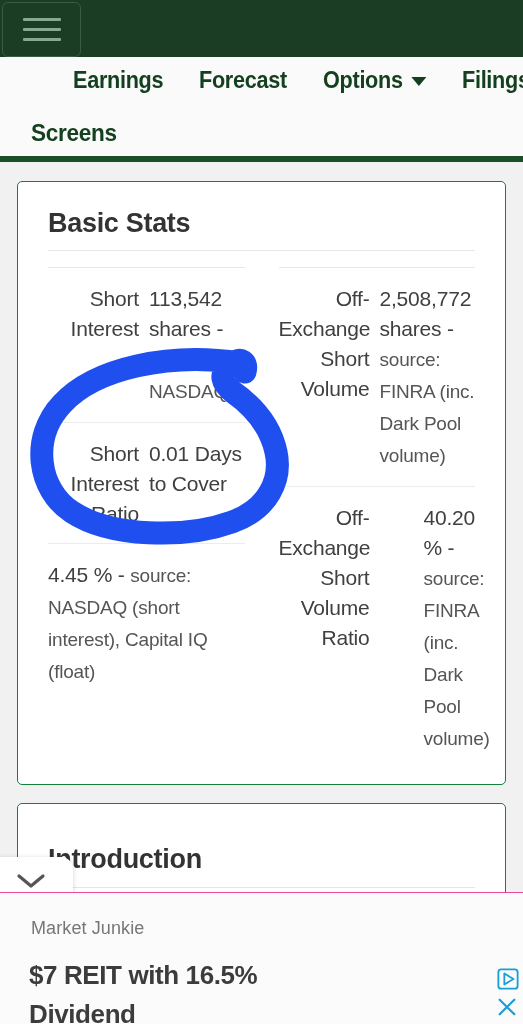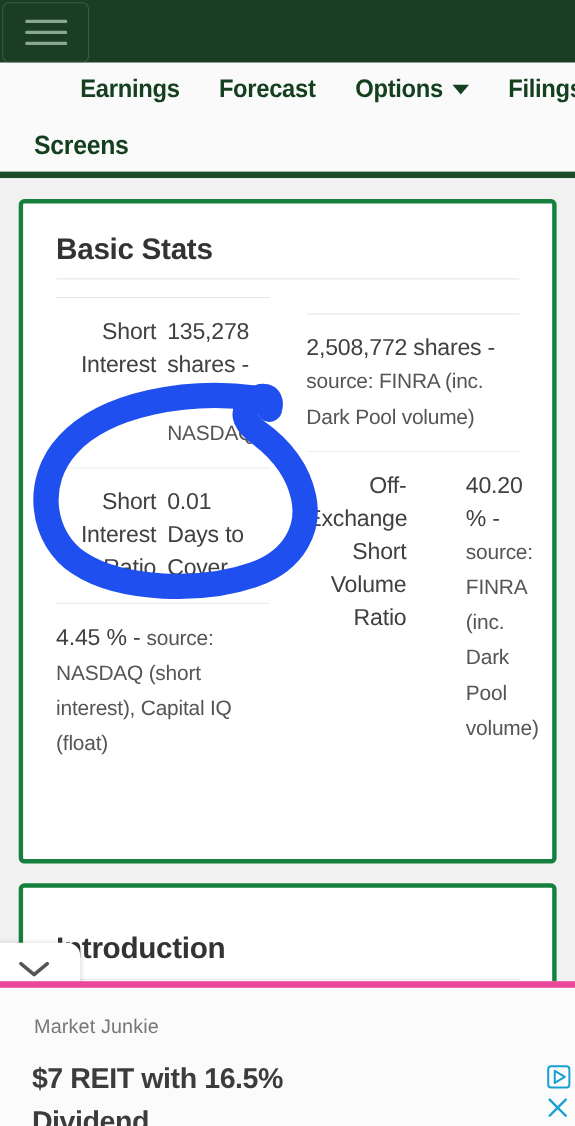--- a/index.html
+++ b/index.html
@@ -128,21 +128,21 @@
     width: 523px;
     bottom: 0;
     background: #f1f1f1;
   }
 
   .card {
     position: absolute;
     left: 17px;
     width: 489px;
     background: #ffffff;
-    border: 4px solid #15803d;
+    border: 1px solid #15803d;
     border-radius: 5px;
   }
 
   .card-basic { top: 19px; height: 604px; }
 
   .card-title {
     font-size: 27px;
     font-weight: 700;
     color: #333333;
     padding: 26px 0 0 30px;
@@ -152,21 +152,20 @@
   .title-rule {
     margin: 11px 30px 0 30px;
     height: 1px;
     background: #e6e6e6;
   }
 
   
   .grid {
     display: flex;
     padding: 0 30px;
-    align-items: center;
   }
   .col {
     width: 50%;
   }
   .col-left  { padding-right: 17px; }
   .col-right { padding-left: 17px; }
 
   .col-rule {
     height: 1px;
     background: #e6e6e6;
@@ -250,21 +249,21 @@
     z-index: 8;
   }
 
   
   .ad {
     position: absolute;
     left: 0; bottom: 0;
     width: 523px;
     height: 132px;
     background: #fbfbfb;
-    border-top: 6px solid #ec4899;
+    border-top: 1px solid #ec4899;
     z-index: 10;
   }
   .ad-adv {
     position: absolute;
     left: 31px; top: 25px;
     font-size: 18px;
     color: #777777;
     letter-spacing: 0.1px;
   }
   .ad-headline {
@@ -350,21 +349,21 @@
     <div class="title-rule"></div>
 
     <div class="grid">
 
       <div class="col col-left">
         <div class="col-rule"></div>
 
         <div class="stat">
           <div class="stat-label">Short Interest</div>
           <div class="stat-value">
-            <span>135,278 shares - </span><span class="src">source: NASDAQ</span>
+            <span>113,542 shares - </span><span class="src">source: NASDAQ</span>
           </div>
         </div>
 
         <div class="stat">
           <div class="stat-label">Short Interest Ratio</div>
           <div class="stat-value">
             <span>0.01 Days to Cover</span><span class="src"></span>
           </div>
         </div>
 
@@ -372,20 +371,21 @@
           <div class="stat-value">
             <span>4.45 % - </span><span class="src">source: NASDAQ (short interest), Capital IQ (float)</span>
           </div>
         </div>
       </div>
 
       <div class="col col-right">
         <div class="col-rule"></div>
 
         <div class="stat">
+          <div class="stat-label">Off-Exchange Short Volume</div>
           <div class="stat-value">
             <span>2,508,772 shares - </span><span class="src">source: FINRA (inc. Dark Pool volume)</span>
           </div>
         </div>
 
         <div class="stat">
           <div class="stat-label">Off-Exchange Short Volume Ratio</div>
           <div class="stat-value">
             <span>40.20 % - </span><span class="src">source: FINRA (inc. Dark Pool volume)</span>
           </div>

